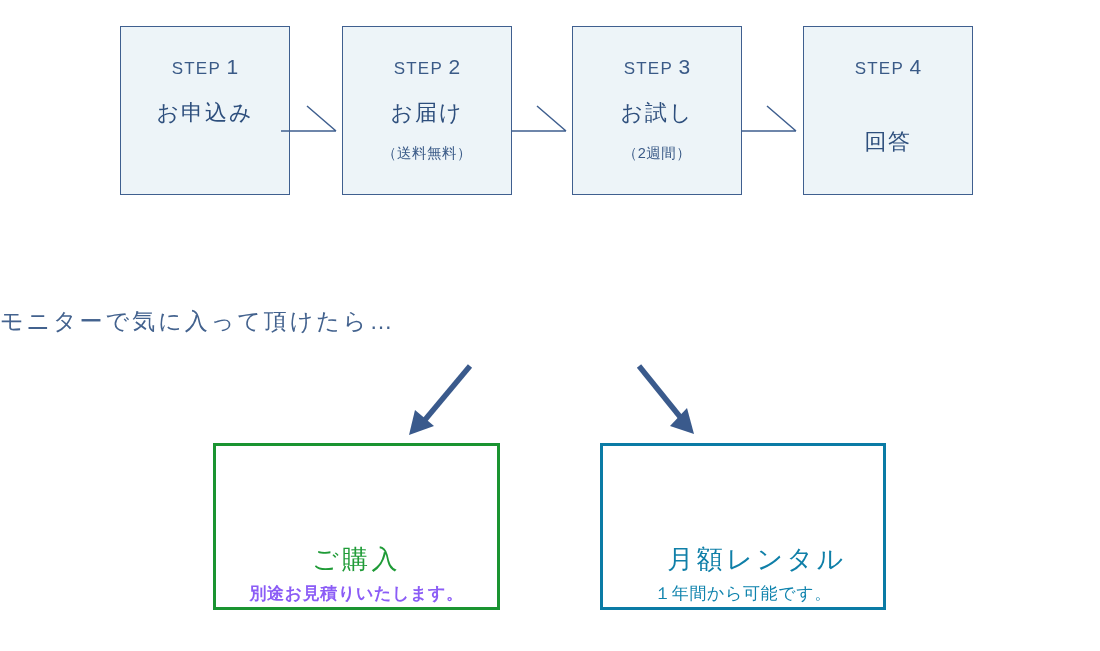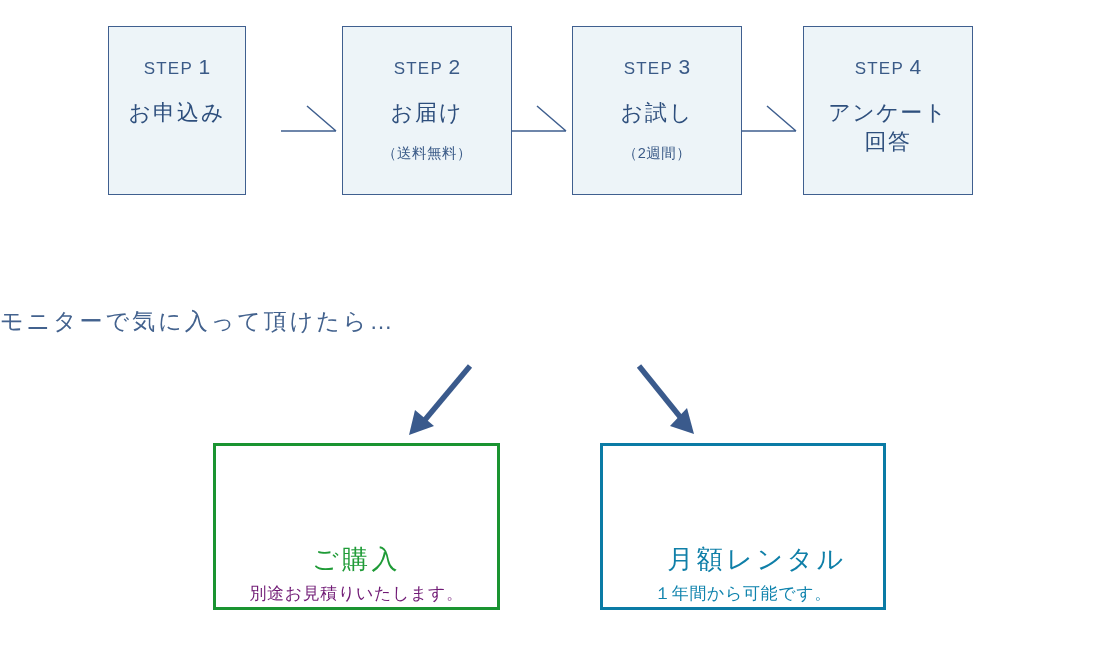--- a/index.html
+++ b/index.html
@@ -28,21 +28,21 @@
     position: absolute;
     top: 0;
     box-sizing: border-box;
     background: #edf4f8;
     border: 1.6px solid #3f5f8f;
     display: flex;
     flex-direction: column;
     align-items: center;
     color: #2e4f7d;
   }
-  .step-box.s1 { left: 108px; width: 138px; height: 169px; }
+  .step-box.s1 { left: 120px; width: 170px; height: 169px; }
   .step-box.s2 { left: 342px; width: 170px; height: 169px; }
   .step-box.s3 { left: 572px; width: 170px; height: 169px; }
   .step-box.s4 { left: 803px; width: 170px; height: 169px; }
 
   .step-label {
     margin-top: 28px;
     font-size: 17px;
     letter-spacing: 1.2px;
     font-weight: 400;
     color: #3a5a87;
@@ -139,21 +139,21 @@
   .rental .option-title { color: #0f7fa8; margin-left: 28px; }
 
   .option-desc {
     margin-top: 7px;
     font-size: 17px;
     letter-spacing: 0.6px;
     line-height: 1.45;
     text-align: center;
     white-space: nowrap;
   }
-  .purchase .option-desc { color: #701a75; }
+  .purchase .option-desc { color: #8b5cf6; font-weight: bold; }
   .rental .option-desc { color: #0f83ad; }
   .option-desc .line { display: block; }
 </style>
 </head>
 <body>
 
 <div class="step-row">
 
   <div class="step-box s1">
     <div class="step-label">
@@ -180,21 +180,21 @@
     <div class="step-title">お試し</div>
     <div class="step-sub">（2週間）</div>
   </div>
 
   <div class="step-box s4">
     <div class="step-label">
       <span>STEP</span>
       <span class="num">4</span>
     </div>
     <div class="step-title two-line">
-      <span>アンケート</span><br>
+      <br>
       <span>回答</span>
     </div>
   </div>
 
   <div class="connector c1">
     <svg width="62" height="42" viewBox="0 0 62 42">
       <path d="M0 31 L55 31 M26 6 L55 31" fill="none" stroke="#3f5f8f" stroke-width="1.5"></path>
     </svg>
   </div>
   <div class="connector c2">

